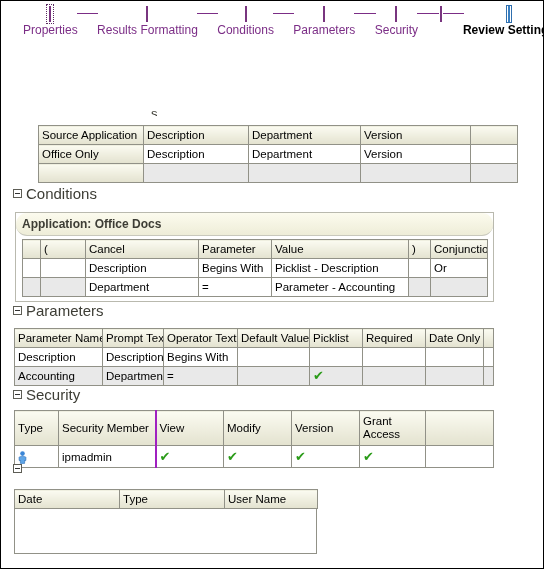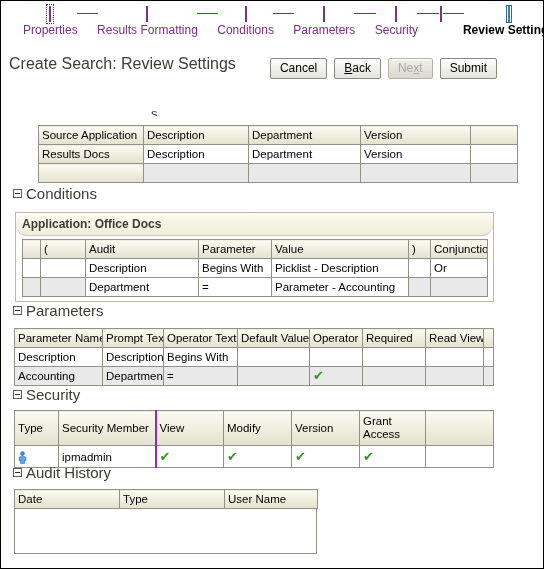--- a/index.html
+++ b/index.html
@@ -167,29 +167,20 @@
       <div class="step current">
         <div class="node-line">
             <span class="node-wrap"><span class="node"></span></span>
           </div>
         <span class="lbl">Review Settings</span>
       </div>
 
     </div>
   </div>
 
-  <div class="titlebar">
-    <div class="page-title">Create Search: Review Settings</div>
-    <div class="btns">
-      <button class="btn">Cancel</button>
-      <button class="btn"><u>B</u><span>ack</span></button>
-      <button class="btn disabled"><span>Ne</span><u>x</u><span>t</span></button>
-      <button class="btn">Submit</button>
-    </div>
-  </div>
 
   <div class="clip-artifact">s</div>
 
   <div style="position:absolute;left:13px;top:124px;margin-left:24px;">
     <table class="grid" style="width:479px;">
       <colgroup>
           <col style="width:105px">
           <col style="width:105px">
           <col style="width:112px">
           <col style="width:110px">
@@ -199,21 +190,21 @@
         <tr>
           <th>Source Application</th>
           <th>Description</th>
           <th>Department</th>
           <th>Version</th>
           <th></th>
         </tr>
       </thead>
       <tbody>
         <tr>
-          <td class="hdrcell">Results Docs</td>
+          <td class="hdrcell">Office Only</td>
           <td>Description</td>
           <td>Department</td>
           <td>Version</td>
           <td></td>
         </tr>
         <tr>
           <td class="hdrcell"></td>
           <td class="alt"></td>
           <td class="alt"></td>
           <td class="alt"></td>
@@ -240,21 +231,21 @@
             <col style="width:113px">
             <col style="width:73px">
             <col style="width:137px">
             <col style="width:22px">
             <col style="width:57px">
           </colgroup>
         <thead>
           <tr>
             <th></th>
             <th class="ctr">(</th>
-            <th>Audit</th>
+            <th>Cancel</th>
             <th>Parameter</th>
             <th>Value</th>
             <th class="ctr">)</th>
             <th>Conjunction</th>
           </tr>
         </thead>
         <tbody>
           <tr>
             <td></td>
             <td></td>
@@ -296,23 +287,23 @@
           <col style="width:63px">
           <col style="width:58px">
           <col style="width:10px">
         </colgroup>
       <thead>
         <tr>
           <th>Parameter Name</th>
           <th>Prompt Text</th>
           <th>Operator Text</th>
           <th>Default Value</th>
-          <th class="ctr">Operator</th>
+          <th class="ctr">Picklist</th>
           <th class="ctr">Required</th>
-          <th class="ctr">Read View</th>
+          <th class="ctr">Date Only</th>
           <th></th>
         </tr>
       </thead>
       <tbody>
         <tr>
           <td>Description</td>
           <td>Description</td>
           <td>Begins With</td>
           <td></td>
           <td class="ctr"></td>
@@ -378,21 +369,20 @@
           <td class="ctr"><span class="chk">✔</span></td>
           <td></td>
         </tr>
       </tbody>
     </table>
   </div>
 
   <div style="position:absolute;left:12px;top:463px;">
     <div class="sect-hdr">
       <span class="toggle"></span>
-      <span>Audit History</span>
     </div>
   </div>
 
   <div style="position:absolute;left:13px;top:488px;width:303px;border-radius:27px;">
     <table class="grid" style="width:303px;">
       <colgroup>
           <col style="width:105px">
           <col style="width:105px">
           <col style="width:93px">
         </colgroup>

